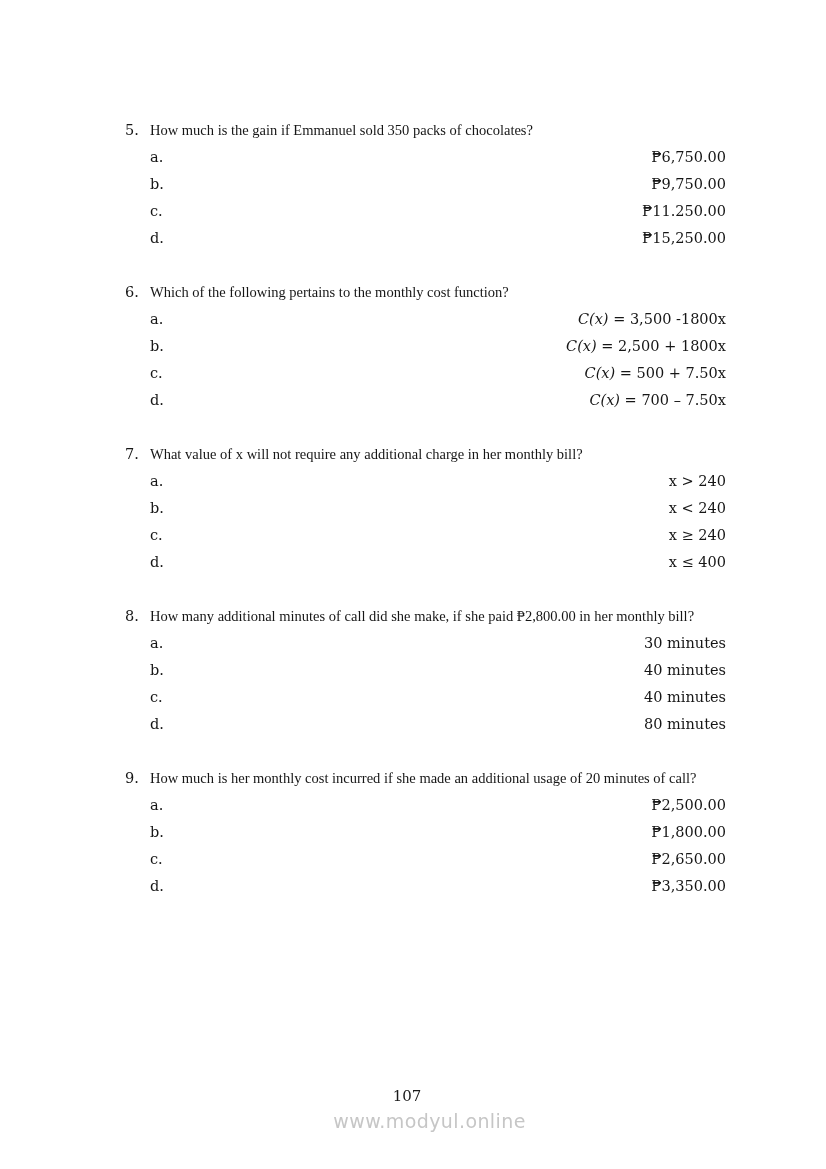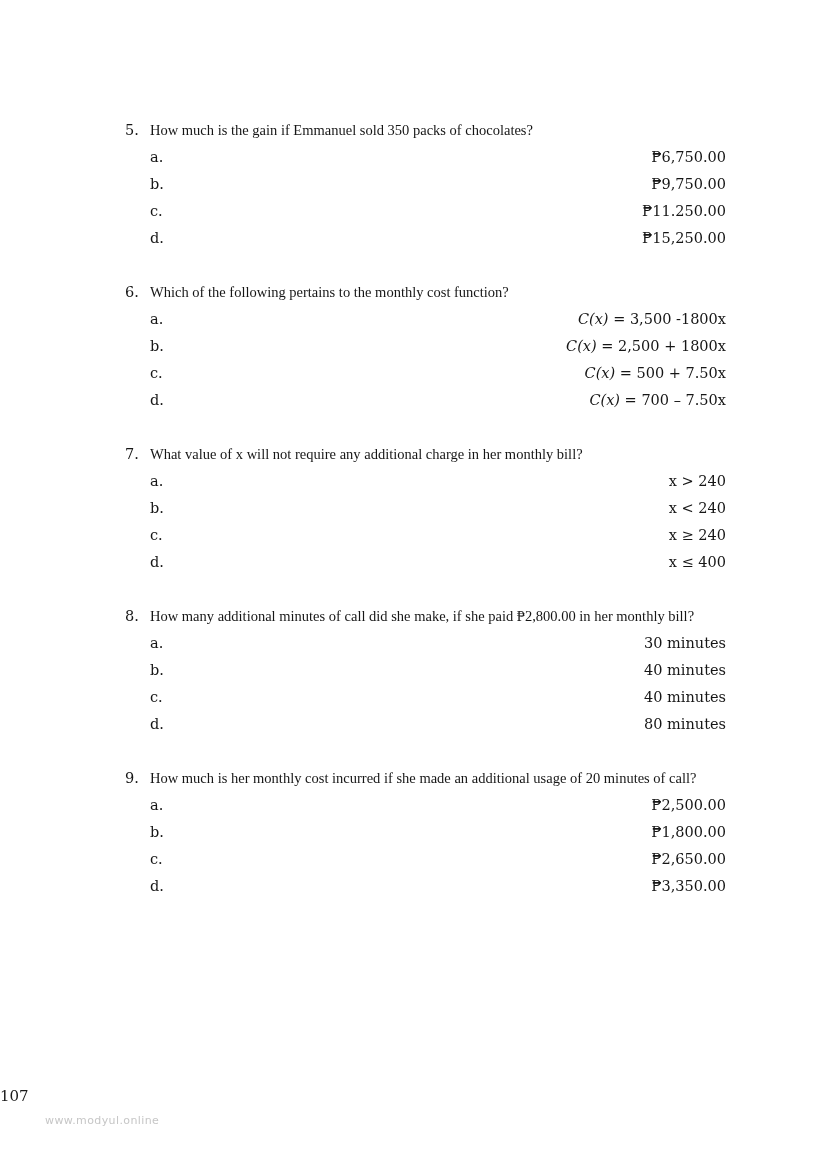--- a/index.html
+++ b/index.html
@@ -43,29 +43,30 @@
   .problem-paragraph {
     text-align: justify;
     text-indent: 25px;
   }
   .fx { font-style: italic; }
   .footer {
     position: absolute;
     left: 0;
     right: 12px;
     bottom: 38px;
+    text-align: center;
   }
   .page-number {
     font-size: 15px;
     line-height: 20px;
     color: #1a1a1a;
   }
   .watermark {
     font-family: "DejaVu Sans", "Liberation Sans", sans-serif;
-    font-size: 11px;
+    font-size: 19px;
     line-height: 20px;
     color: #c6c6c6;
     letter-spacing: 0.4px;
     margin-top: 5px;
     padding-left: 45px;
   }
 </style>
 </head>
 <body>
 

